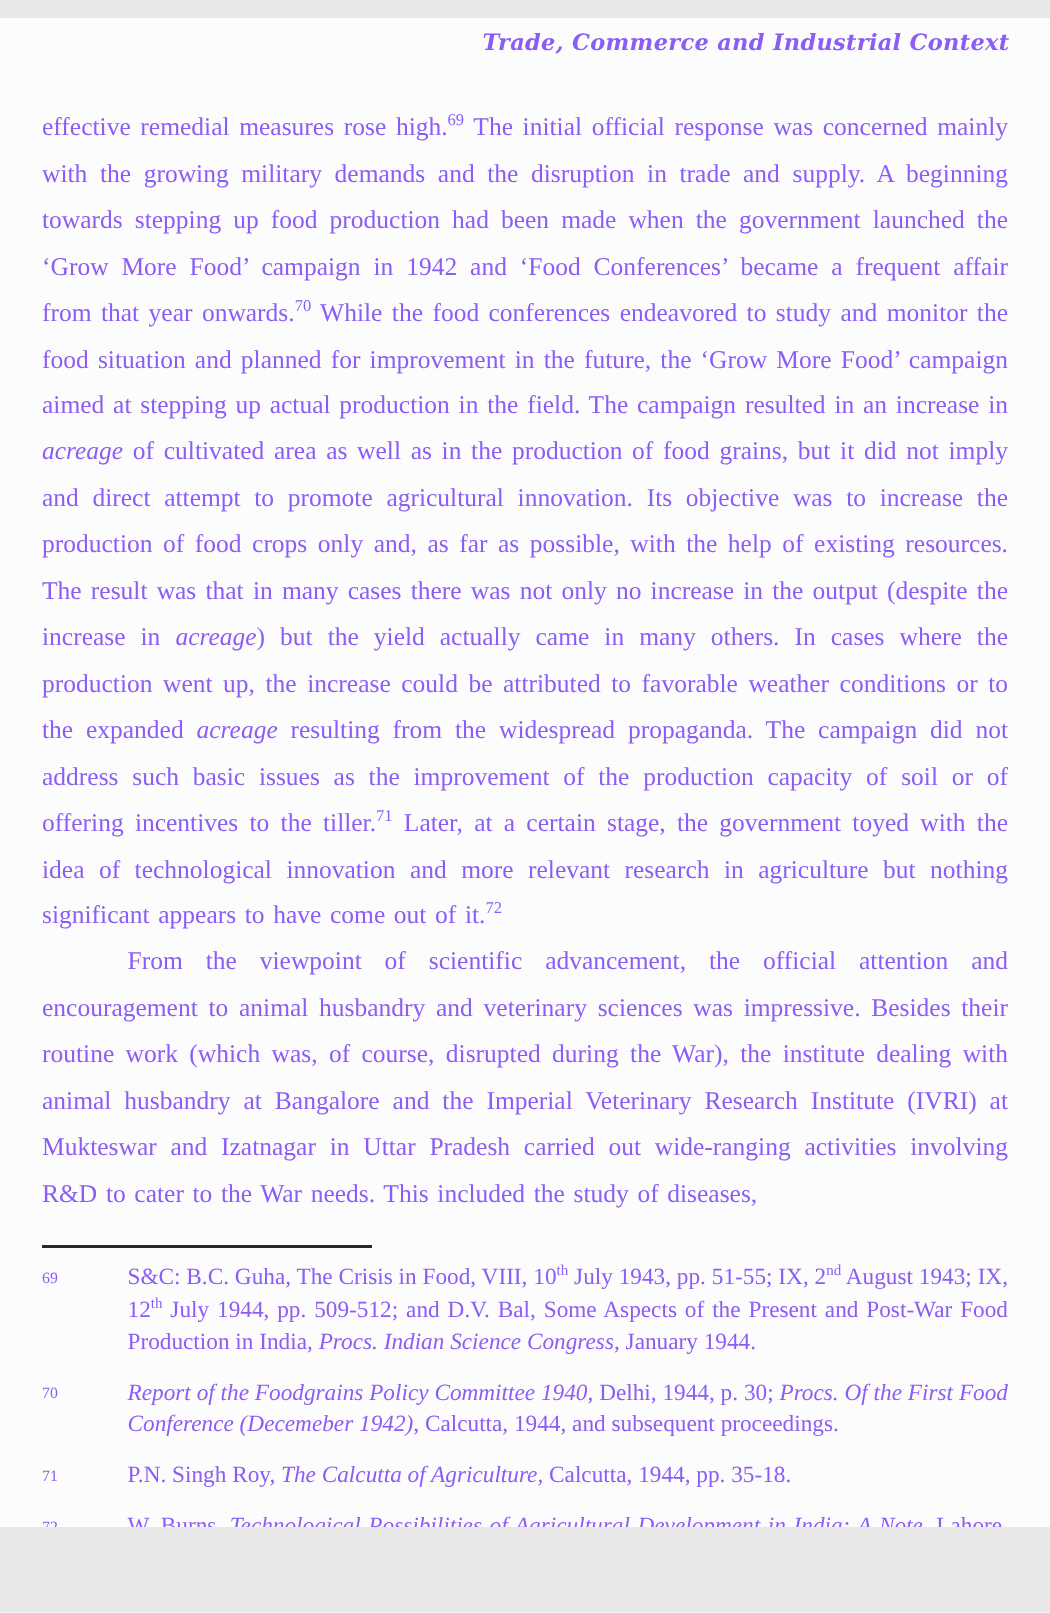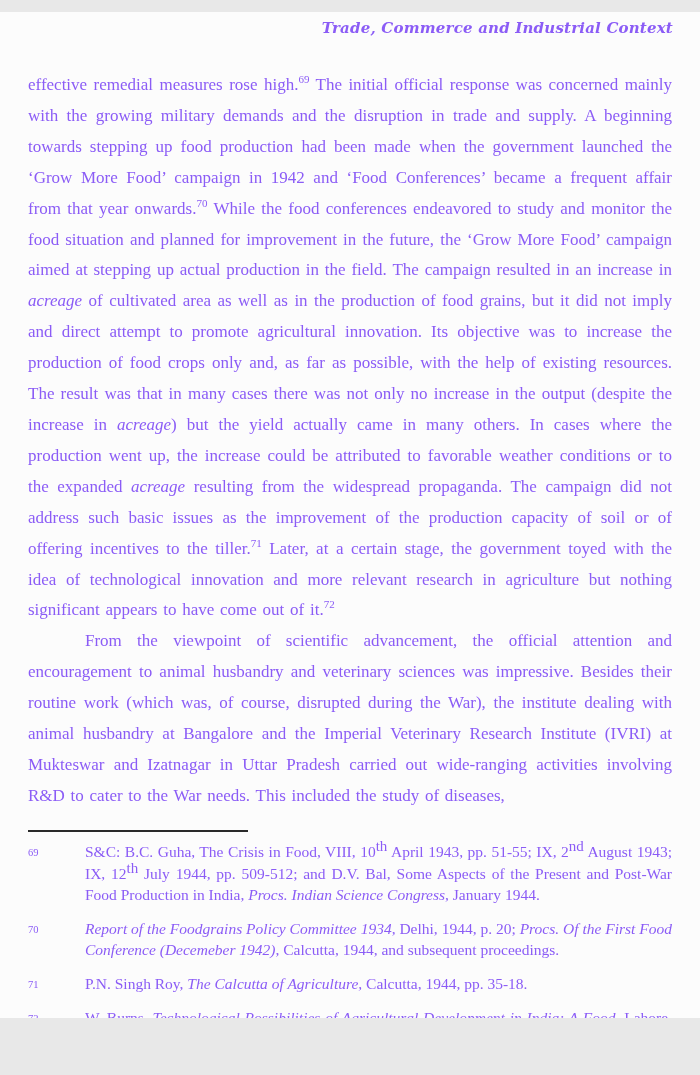--- a/index.html
+++ b/index.html
@@ -74,21 +74,21 @@
     flex: 0 0 57px;
     width: 57px;
     font-size: 10.5px;
     padding-top: 1px;
   }
   .fn-text {
     flex: 1;
     text-align: justify;
   }
   .fn-text sup {
-    font-size: 15px;
+    font-size: 10px;
     line-height: 0;
     vertical-align: super;
   }
   .page-number {
     position: absolute;
     top: 1057px;
     left: 0;
     width: 700px;
     text-align: center;
     font-size: 17px;
@@ -104,34 +104,34 @@
   <div class="body-text">
     <p class="para"><span>effective remedial measures rose high.</span><sup>69</sup><span> The initial official response was concerned mainly with the growing military demands and the disruption in trade and supply. A beginning towards stepping up food production had been made when the government launched the ‘Grow More Food’ campaign in 1942 and ‘Food Conferences’ became a frequent affair from that year onwards.</span><sup>70</sup><span> While the food conferences endeavored to study and monitor the food situation and planned for improvement in the future, the ‘Grow More Food’ campaign aimed at stepping up actual production in the field. The campaign resulted in an increase in </span><i>acreage</i><span> of cultivated area as well as in the production of food grains, but it did not imply and direct attempt to promote agricultural innovation. Its objective was to increase the production of food crops only and, as far as possible, with the help of existing resources. The result was that in many cases there was not only no increase in the output (despite the increase in </span><i>acreage</i><span>) but the yield actually came in many others. In cases where the production went up, the increase could be attributed to favorable weather conditions or to the expanded </span><i>acreage</i><span> resulting from the widespread propaganda. The campaign did not address such basic issues as the improvement of the production capacity of soil or of offering incentives to the tiller.</span><sup>71</sup><span> Later, at a certain stage, the government toyed with the idea of technological innovation and more relevant research in agriculture but nothing significant appears to have come out of it.</span><sup>72</sup></p>
     <p class="para indent"><span>From the viewpoint of scientific advancement, the official attention and encouragement to animal husbandry and veterinary sciences was impressive. Besides their routine work (which was, of course, disrupted during the War), the institute dealing with animal husbandry at Bangalore and the Imperial Veterinary Research Institute (IVRI) at Mukteswar and Izatnagar in Uttar Pradesh carried out wide-ranging activities involving R&amp;D to cater to the War needs. This included the study of diseases,</span></p>
   </div>
 
   <div class="footnotes">
     <div class="fn-rule"></div>
 
     <div class="fn-item">
       <span class="fn-num">69</span>
-      <span class="fn-text"><span>S&amp;C: B.C. Guha, The Crisis in Food, VIII, 10</span><sup>th</sup><span> April 1943, pp. 51-55; IX, 2</span><sup>nd</sup><span> August 1943; IX, 12</span><sup>th</sup><span> July 1944, pp. 509-512; and D.V. Bal, Some Aspects of the Present and Post-War Food Production in India, </span><i>Procs. Indian Science Congress</i><span>, January 1944.</span></span>
+      <span class="fn-text"><span>S&amp;C: B.C. Guha, The Crisis in Food, VIII, 10</span><sup>th</sup><span> July 1943, pp. 51-55; IX, 2</span><sup>nd</sup><span> August 1943; IX, 12</span><sup>th</sup><span> July 1944, pp. 509-512; and D.V. Bal, Some Aspects of the Present and Post-War Food Production in India, </span><i>Procs. Indian Science Congress</i><span>, January 1944.</span></span>
     </div>
 
     <div class="fn-item">
       <span class="fn-num">70</span>
-      <span class="fn-text"><i>Report of the Foodgrains Policy Committee 1934</i><span>, Delhi, 1944, p. 20; </span><i>Procs. Of the First Food Conference (Decemeber 1942)</i><span>, Calcutta, 1944, and subsequent proceedings.</span></span>
+      <span class="fn-text"><i>Report of the Foodgrains Policy Committee 1940</i><span>, Delhi, 1944, p. 30; </span><i>Procs. Of the First Food Conference (Decemeber 1942)</i><span>, Calcutta, 1944, and subsequent proceedings.</span></span>
     </div>
 
     <div class="fn-item">
       <span class="fn-num">71</span>
       <span class="fn-text"><span>P.N. Singh Roy, </span><i>The Calcutta of Agriculture,</i><span> Calcutta, 1944, pp. 35-18.</span></span>
     </div>
 
     <div class="fn-item">
       <span class="fn-num">72</span>
-      <span class="fn-text"><span>W. Burns, </span><i>Technological Possibilities of Agricultural Development in India: A Food,</i><span> Lahore, 1944.</span></span>
+      <span class="fn-text"><span>W. Burns, </span><i>Technological Possibilities of Agricultural Development in India: A Note,</i><span> Lahore, 1944.</span></span>
     </div>
   </div>
 
   <div class="page-number">136</div>
 
 </div>
 
 </body></html>

